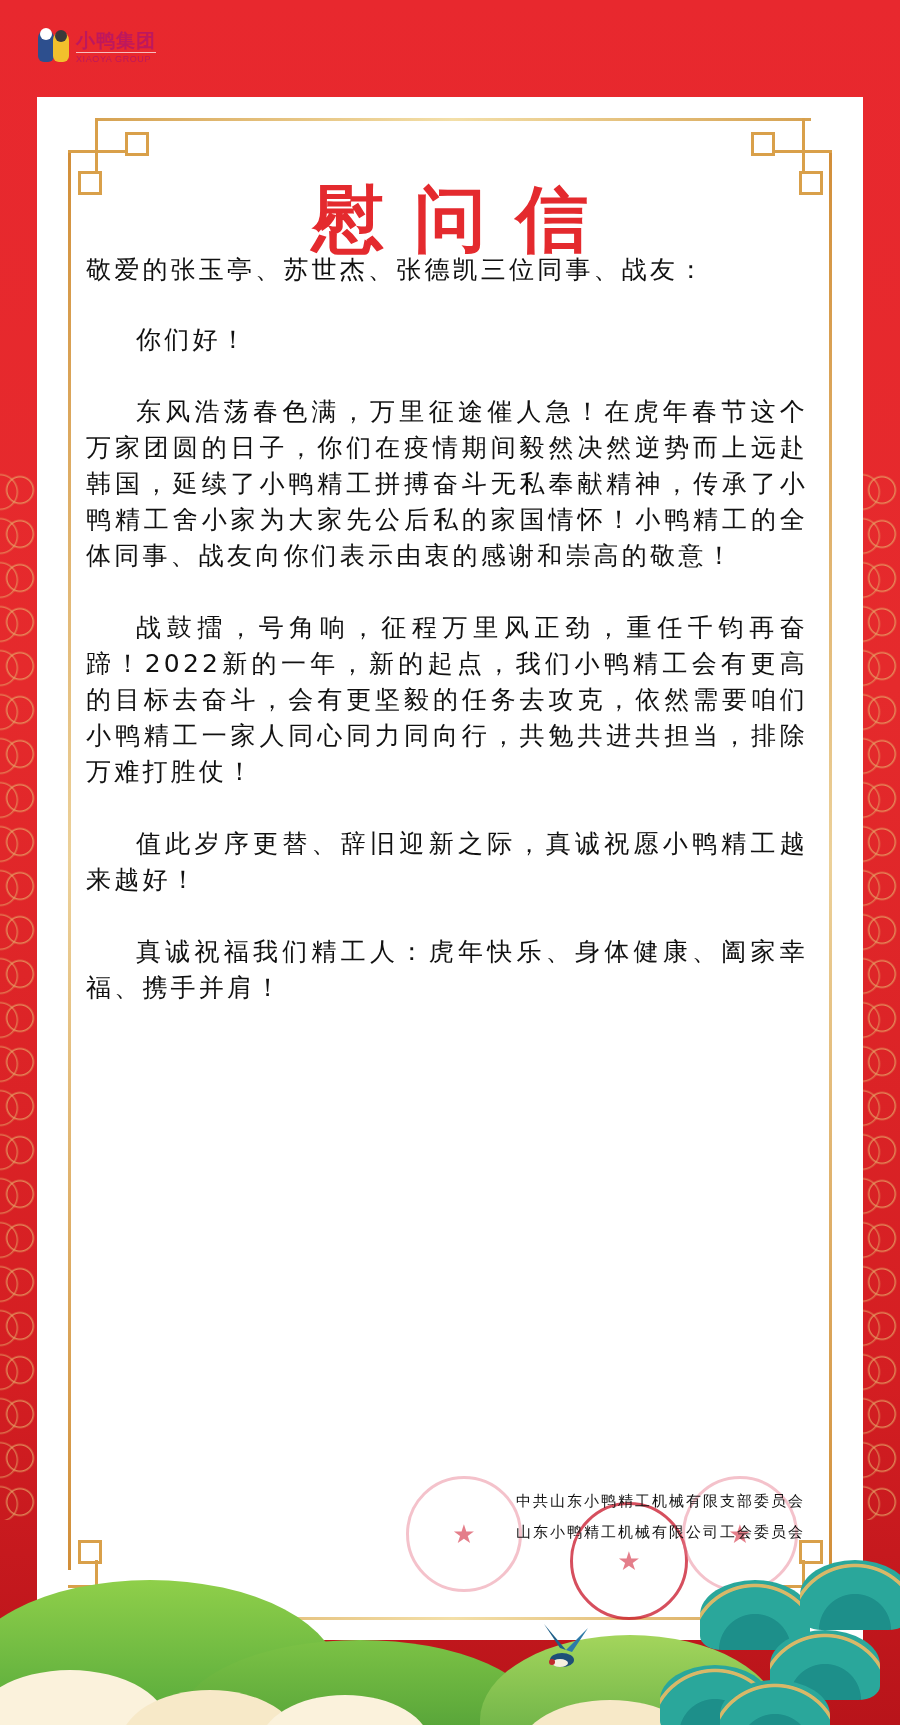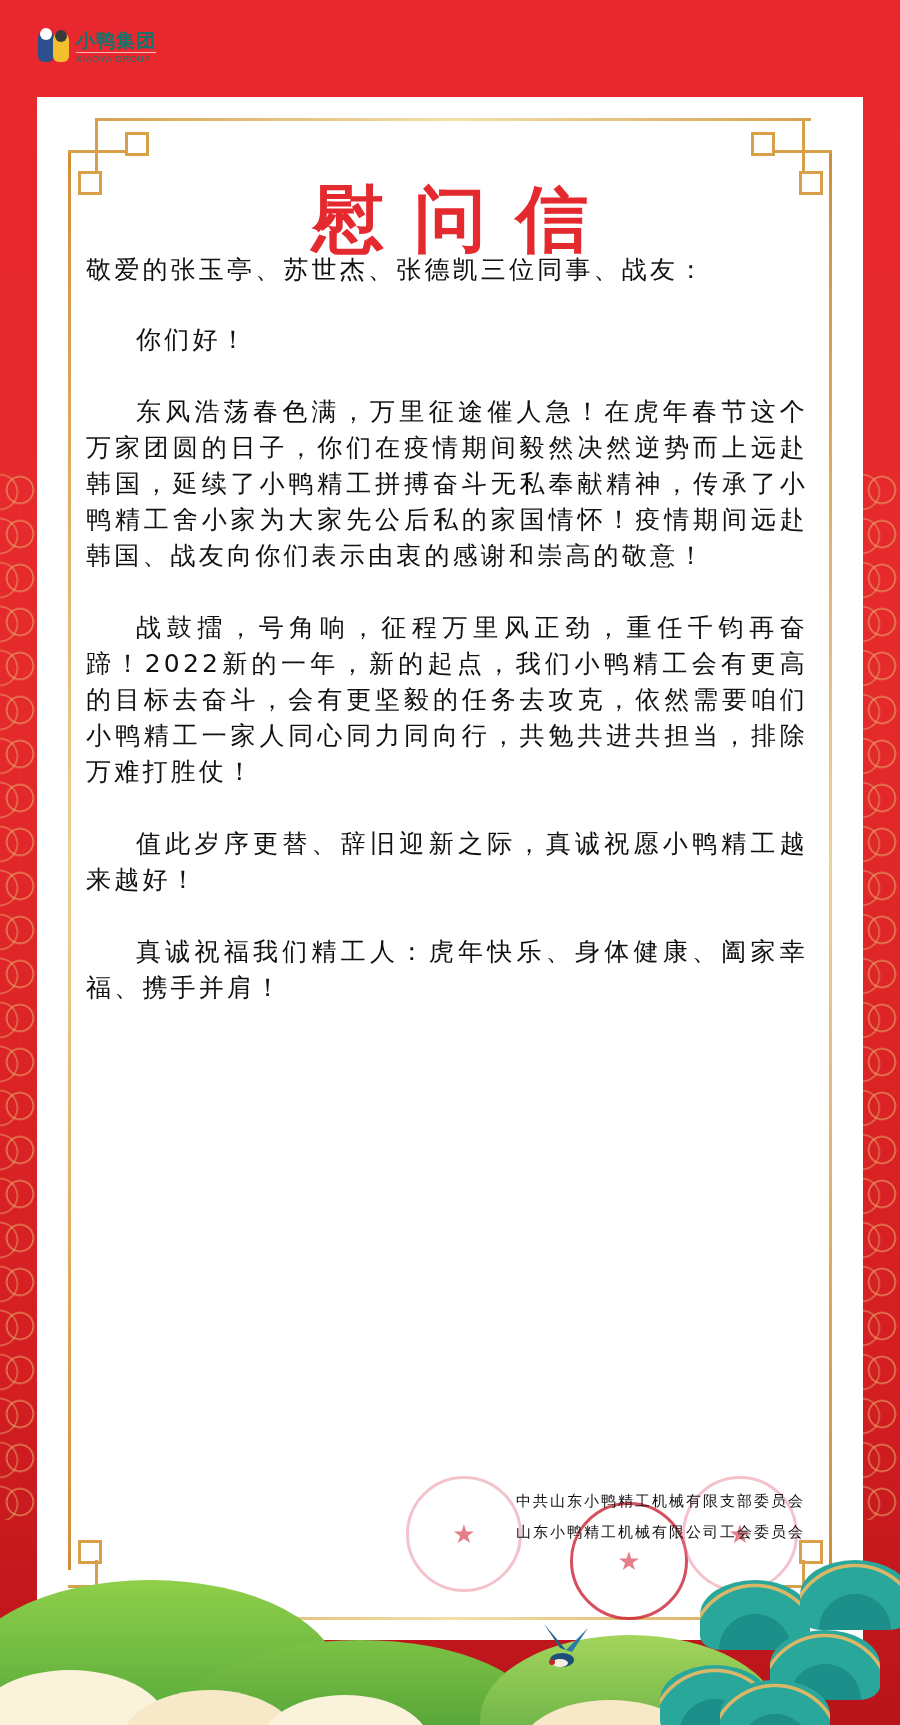--- a/index.html
+++ b/index.html
@@ -17,21 +17,21 @@
   }
   .pattern-left { left:0; }
   .pattern-right { right:0; width:38px; }
 
   .logo { position:absolute; left:36px; top:26px; display:flex; align-items:center; gap:4px; }
   .logo-mascot { width:36px; height:42px; position:relative; }
   .logo-mascot .b1 { position:absolute; left:2px; top:4px; width:16px; height:32px; border-radius:8px 8px 6px 6px; background:#2d4f8e; }
   .logo-mascot .b2 { position:absolute; left:17px; top:6px; width:16px; height:30px; border-radius:8px 8px 6px 6px; background:#f2c02c; }
   .logo-mascot .h1 { position:absolute; left:4px; top:2px; width:12px; height:12px; border-radius:50%; background:#fff; }
   .logo-mascot .h2 { position:absolute; left:19px; top:4px; width:12px; height:12px; border-radius:50%; background:#3a3a3a; }
-  .logo-text { color:#0f766e; }
+  .logo-text { color:#be185d; }
   .logo-cn { font-family:"DejaVu Sans", sans-serif; font-weight:bold; font-size:19px; letter-spacing:1px; line-height:20px; border-bottom:1px solid rgba(255,255,255,.7); padding-bottom:2px; }
   .logo-en { font-family:"Liberation Sans", sans-serif; font-size:9px; letter-spacing:.6px; line-height:12px; }
 
   .paper {
     position:absolute; left:37px; top:97px; width:826px; height:1543px; background:#fff;
   }
   .frame-inner-top { position:absolute; left:95px; top:118px; width:716px; height:3px; background:linear-gradient(90deg,#d6a252,#f3dfa8 50%,#d6a252); }
   .frame-inner-bottom { position:absolute; left:95px; top:1617px; width:716px; height:3px; background:linear-gradient(90deg,#d6a252,#f3dfa8 50%,#d6a252); }
   .corner { position:absolute; width:90px; height:90px; }
   .corner .sq { position:absolute; border:3px solid #d9a04a; width:18px; height:18px; }
@@ -117,21 +117,21 @@
   <div class="ln" style="left:30px;top:55px;width:60px;height:3px;"></div>
   <div class="sq" style="left:57px;top:10px;"></div>
   <div class="sq" style="left:9px;top:55px;"></div>
 </div>
 
 <h1 class="title">慰问信</h1>
 
 <div class="content">
   <p class="salutation">敬爱的张玉亭、苏世杰、张德凯三位同事、战友：</p>
   <p>你们好！</p>
-  <p>东风浩荡春色满，万里征途催人急！在虎年春节这个万家团圆的日子，你们在疫情期间毅然决然逆势而上远赴韩国，延续了小鸭精工拼搏奋斗无私奉献精神，传承了小鸭精工舍小家为大家先公后私的家国情怀！疫情期间远赴韩国、战友向你们表示由衷的感谢和崇高的敬意！</p>
+  <p>东风浩荡春色满，万里征途催人急！在虎年春节这个万家团圆的日子，你们在疫情期间毅然决然逆势而上远赴韩国，延续了小鸭精工拼搏奋斗无私奉献精神，传承了小鸭精工舍小家为大家先公后私的家国情怀！小鸭精工的全体同事、战友向你们表示由衷的感谢和崇高的敬意！</p>
   <p>战鼓擂，号角响，征程万里风正劲，重任千钧再奋蹄！2022新的一年，新的起点，我们小鸭精工会有更高的目标去奋斗，会有更坚毅的任务去攻克，依然需要咱们小鸭精工一家人同心同力同向行，共勉共进共担当，排除万难打胜仗！</p>
   <p>值此岁序更替、辞旧迎新之际，真诚祝愿小鸭精工越来越好！</p>
   <p>真诚祝福我们精工人：虎年快乐、身体健康、阖家幸福、携手并肩！</p>
 </div>
 
 <div class="seal s1">
     <span class="star">★</span>
   </div>
 <div class="seal s2">
     <span class="star">★</span>

